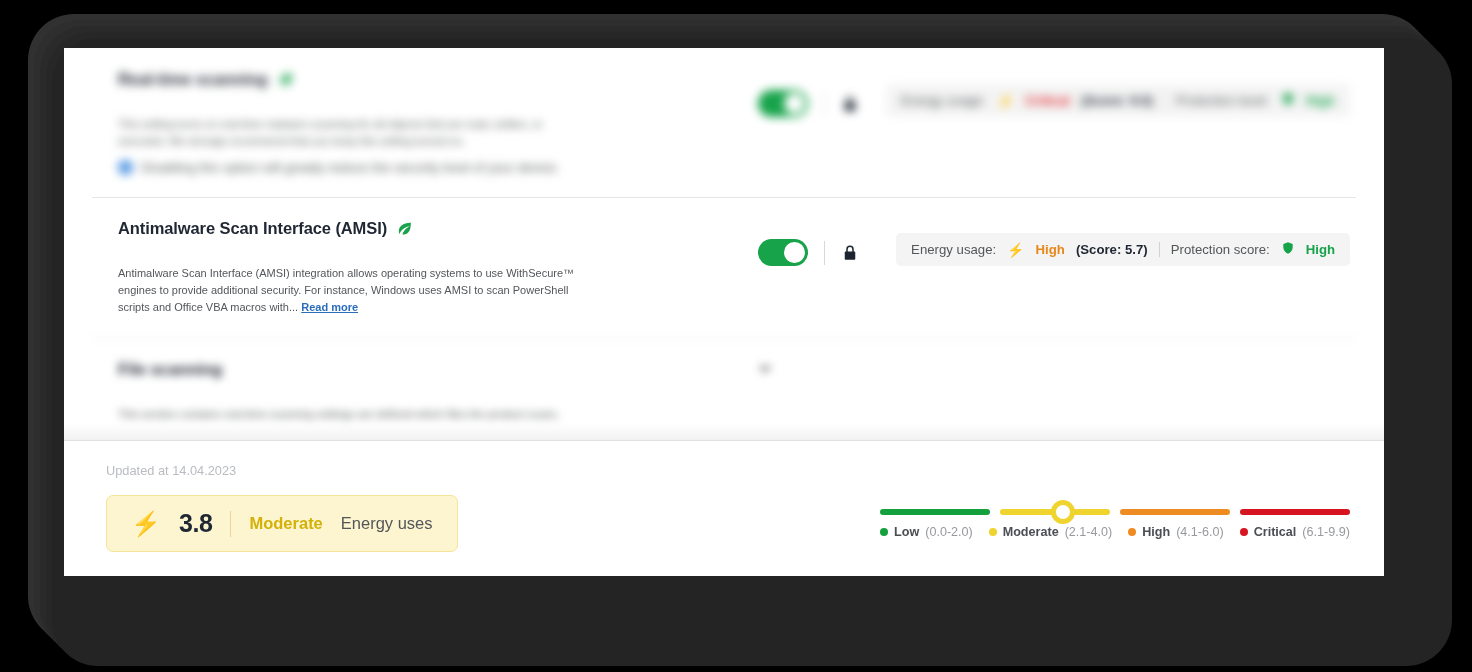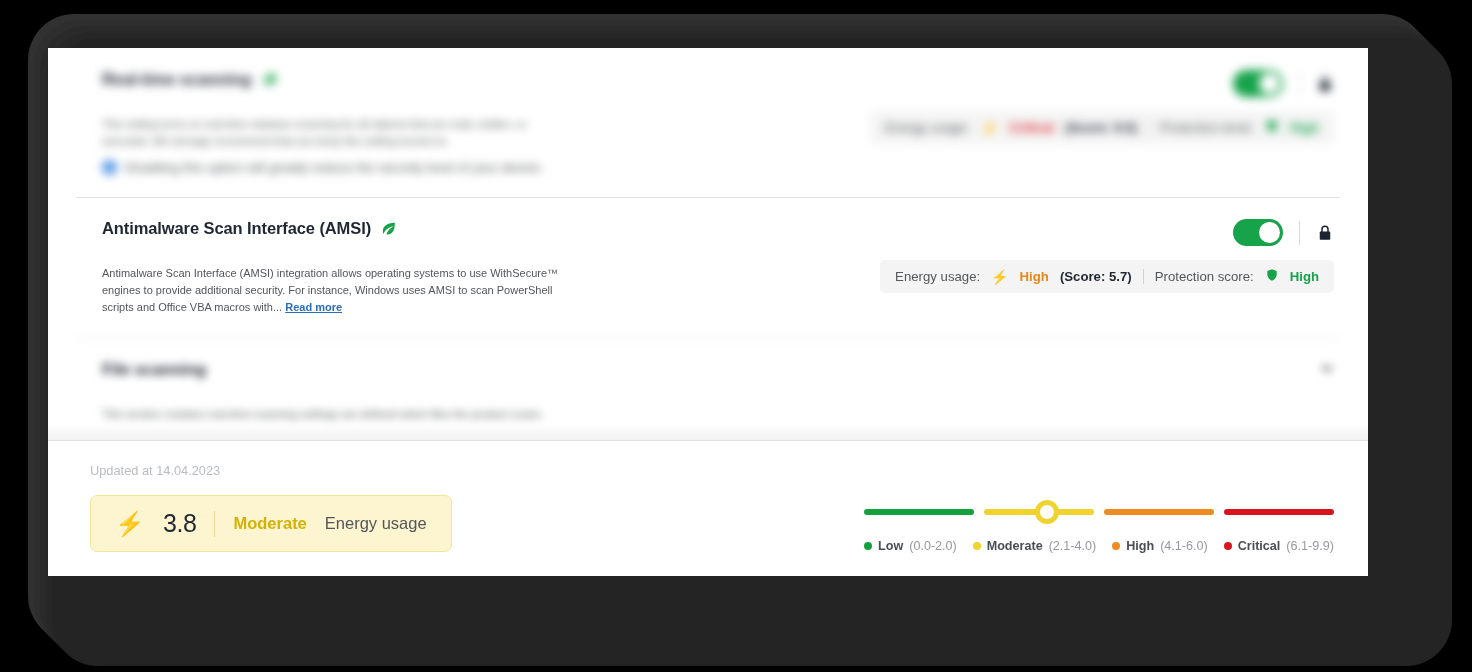--- a/index.html
+++ b/index.html
@@ -20,21 +20,21 @@
   }
   .fl1 { left: 28px;  top: 14px; width: 1400px; height: 628px; background:#313131; }
   .fl2 { left: 34px;  top: 20px; width: 1400px; height: 628px; background:#2e2e2e; }
   .fl3 { left: 40px;  top: 26px; width: 1400px; height: 628px; background:#2a2a2a; }
   .fl4 { left: 46px;  top: 32px; width: 1400px; height: 628px; background:#272727; }
   .fl5 { left: 52px;  top: 38px; width: 1400px; height: 628px; background:#242424; }
 
   
   .app-card {
     position: absolute;
-    left: 48px; top: 48px;
+    left: 64px; top: 48px;
     width: 1320px; height: 528px;
     background: #14532d;
     overflow: hidden;
   }
 
   
   .settings-scroll {
     position: absolute;
     left: 0; top: 0; right: 0;
     height: 392px;
@@ -50,21 +50,21 @@
   }
   .setting-row + .setting-row::before {
     content: "";
     position: absolute;
     left: 28px; right: 28px; top: 0;
     height: 1px;
     background: #e6e6e6;
   }
 
   .row-left { flex: 0 0 640px; }
-  .row-right { flex: 1; display: flex; flex-direction: column; align-items: flex-end; justify-content: space-between; }
+  .row-right { flex: 1; display: flex; flex-direction: row; align-items: flex-end; justify-content: space-between; }
 
   .setting-title {
     font-size: 16.5px;
     font-weight: bold;
     color: #1f2733;
     display: flex;
     align-items: center;
     gap: 9px;
     letter-spacing: -0.1px;
   }
@@ -217,21 +217,21 @@
     border-radius: 7px;
     padding: 13px 24px;
     display: flex;
     align-items: center;
     gap: 18px;
     min-width: 314px;
   }
   .score-bolt { color: #e8b800; font-size: 24px; line-height: 1; }
   .score-num {
     font-size: 25px;
-    font-weight: normal;
+    font-weight: bold;
     color: #1f2733;
     letter-spacing: -0.4px;
   }
   .score-sep { width: 1px; height: 26px; background: #e5d894; }
   .score-level {
     font-size: 16.5px;
     font-weight: bold;
     color: #d4b106;
   }
   .score-suffix {
@@ -259,21 +259,20 @@
     top: 50%;
     width: 24px; height: 24px;
     border-radius: 50%;
     background: #ffffff;
     border: 5px solid #efd32e;
     transform: translate(-50%, -50%);
     cursor: pointer;
   }
 
   .legend {
-    margin-top: 14px;
     display: flex;
     justify-content: space-between;
     font-size: 12.6px;
   }
   .legend-item { display: flex; align-items: center; gap: 6px; white-space: nowrap; }
   .legend-dot { width: 8px; height: 8px; border-radius: 50%; flex: 0 0 auto; }
   .legend-label { font-weight: bold; color: #4b4e52; }
   .legend-range { color: #97999d; }
 </style>
 </head>
@@ -398,21 +397,21 @@
         <div class="updated">Updated at 14.04.2023</div>
       </div>
 
       <div class="summary-body">
 
         <div class="score-badge">
           <span class="score-bolt">⚡</span>
           <span class="score-num">3.8</span>
           <span class="score-sep"></span>
           <span class="score-level">Moderate</span>
-          <span class="score-suffix">Energy usage</span>
+          <span class="score-suffix">Energy uses</span>
         </div>
 
         <div class="gauge-wrap">
           <div class="gauge-track">
             <div class="seg seg-low"></div>
             <div class="seg seg-mod"></div>
             <div class="seg seg-high"></div>
             <div class="seg seg-crit"></div>
             <div class="gauge-thumb" style="left: 39%;"></div>
           </div>

